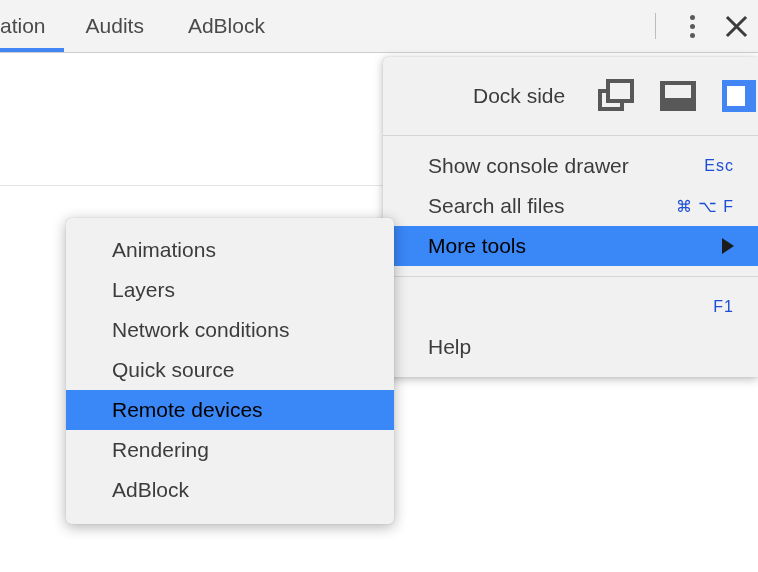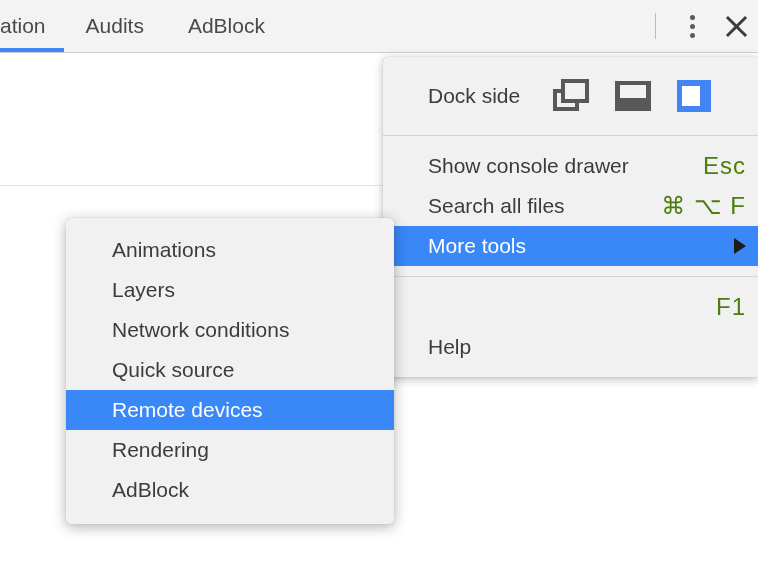--- a/index.html
+++ b/index.html
@@ -167,20 +167,21 @@
     display: flex;
     align-items: center;
     padding-left: 45px;
     box-sizing: border-box;
   }
 
   .dock-label {
     font-size: 21px;
     color: #3c3c3c;
     white-space: nowrap;
+    margin-left: 45px;
   }
 
   .dock-icons {
     display: flex;
     align-items: center;
     gap: 26px;
     margin-left: 33px;
   }
 
   .dock-icon {
@@ -262,42 +263,42 @@
 
   .menu-group {
     padding: 10px 0;
   }
 
   .menu-item {
     height: 40px;
     display: flex;
     align-items: center;
     padding-left: 45px;
-    padding-right: 12px;
+    padding-right: 24px;
     font-size: 21px;
     color: #3c3c3c;
     box-sizing: border-box;
     white-space: nowrap;
     position: relative;
   }
 
   .menu-item.selected {
     background: #3a87f7;
-    color: #ffffff;
+    color: #000000;
     justify-content: space-between;
   }
 
   .menu-item .label {
     flex: 0 0 auto;
   }
 
   .menu-item .accel {
     margin-left: auto;
-    color: #4d7c0f;
-    font-size: 24px;
+    color: #1d4ed8;
+    font-size: 16px;
     letter-spacing: 1px;
   }
 
   .submenu-arrow {
     margin-left: auto;
     width: 0;
     height: 0;
     border-left: 12px solid #1c1c1c;
     border-top: 8px solid transparent;
     border-bottom: 8px solid transparent;

